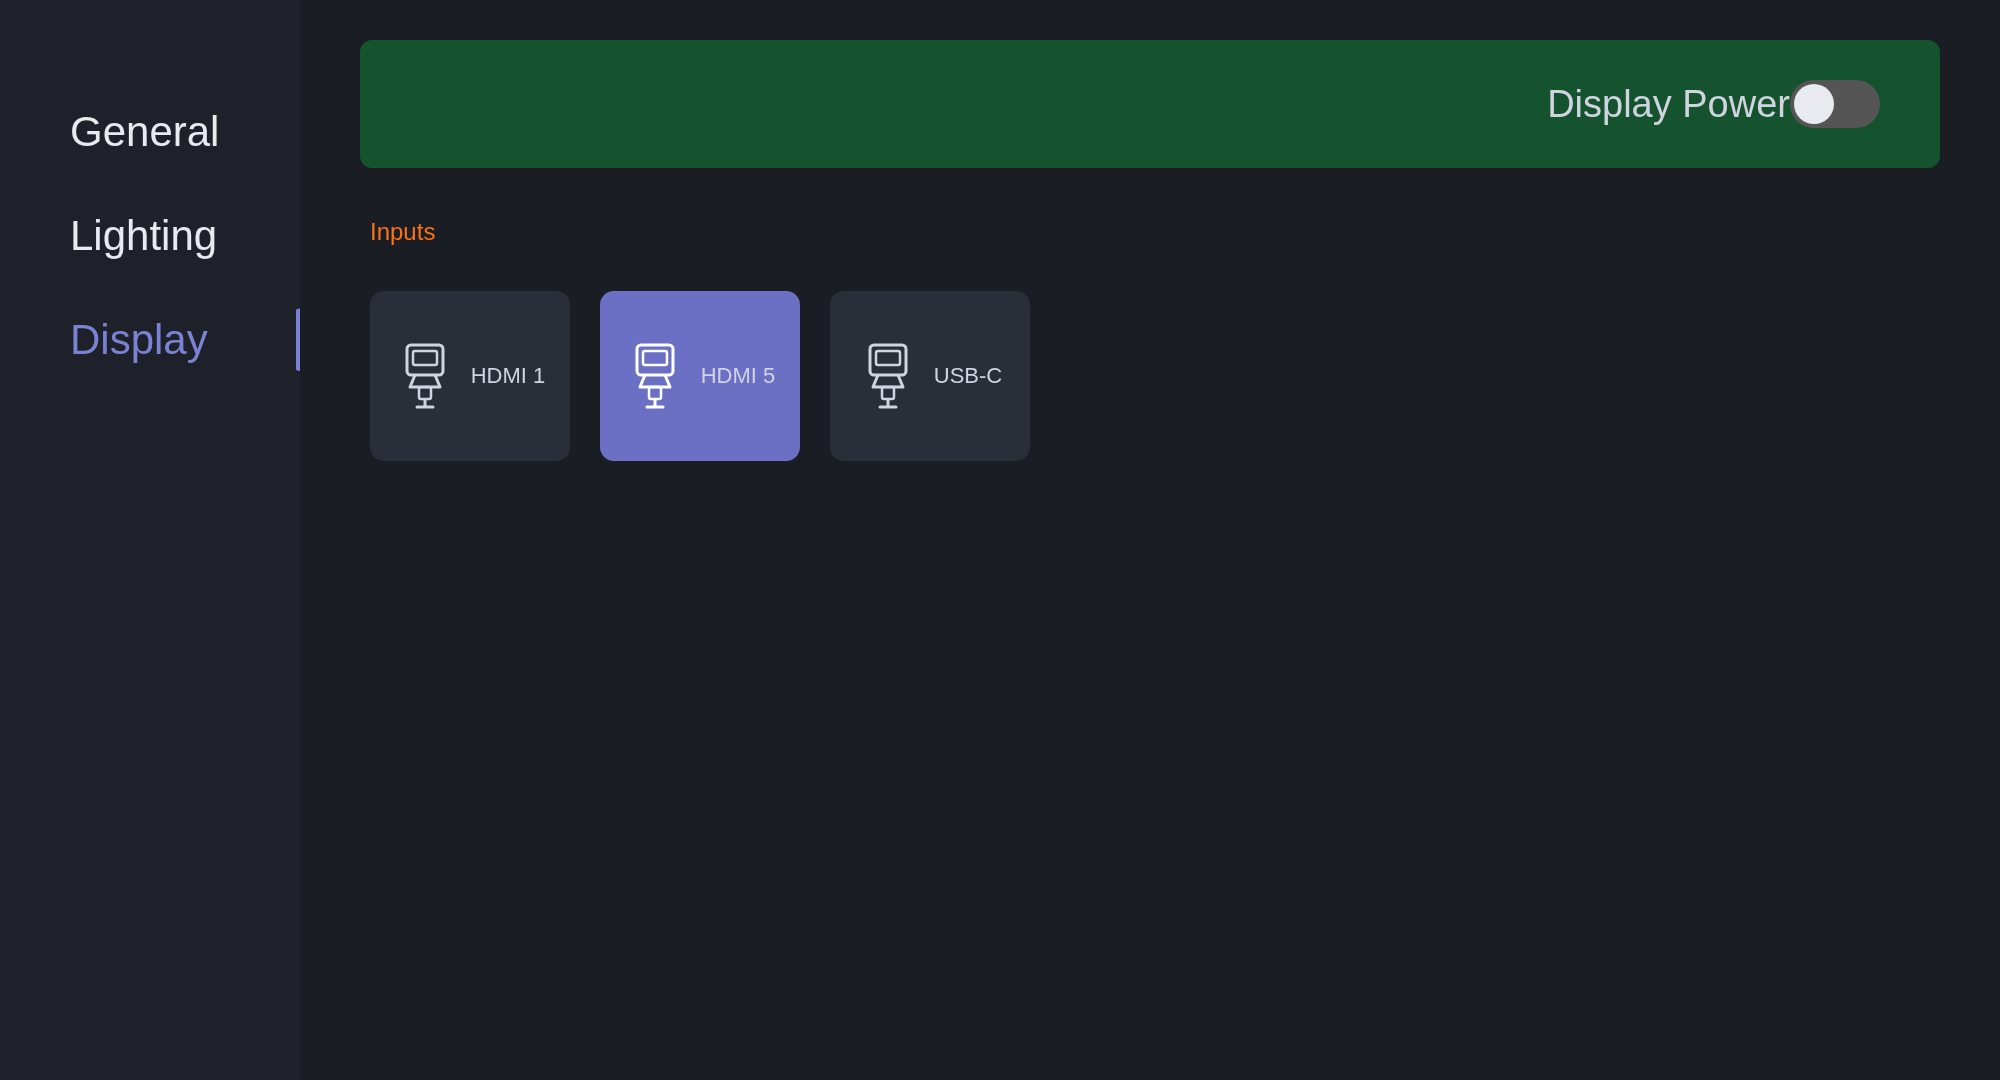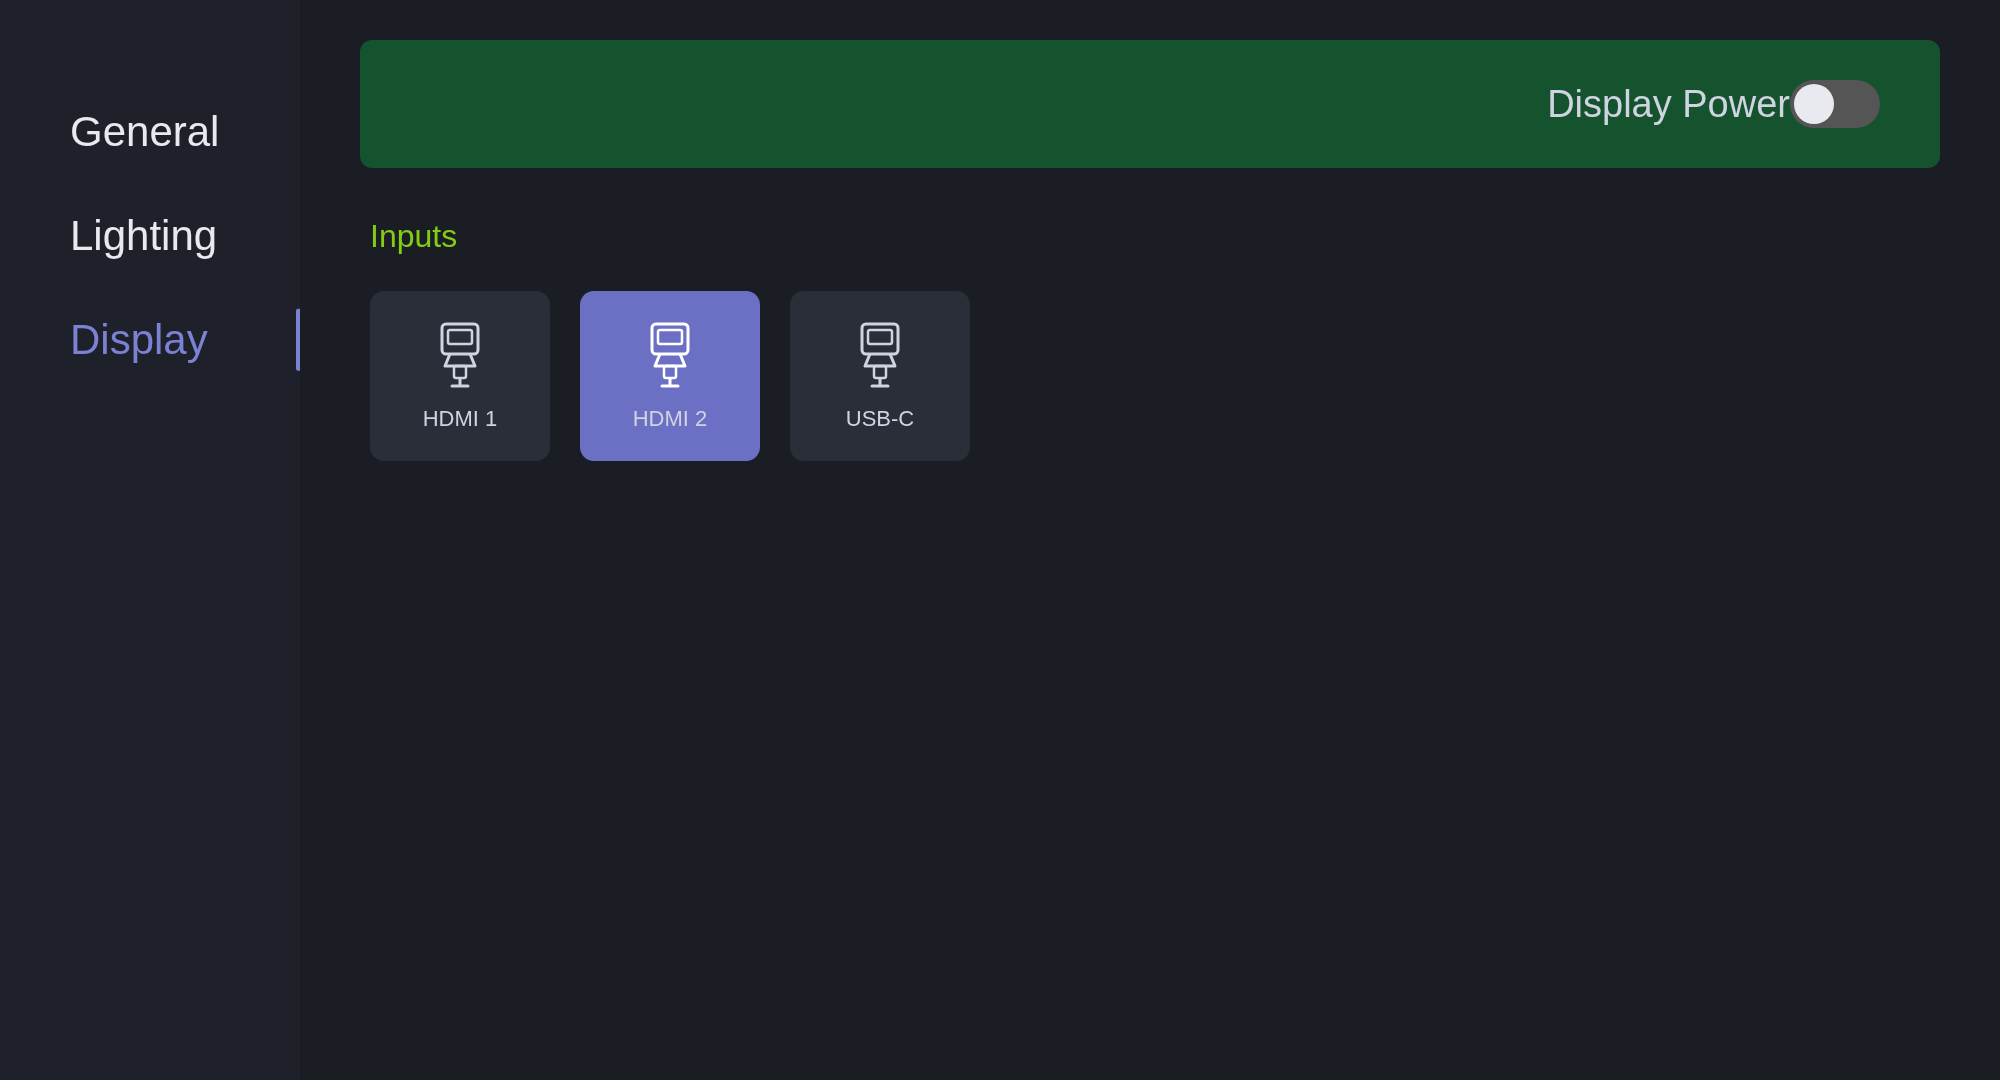--- a/index.html
+++ b/index.html
@@ -93,38 +93,38 @@
       position: absolute;
       left: 4px;
       transition: left 0.2s;
     }
 
     .inputs-section {
       padding: 0 10px;
     }
 
     .inputs-label {
-      font-size: 32px;
-      color: #84cc16;
-      margin-bottom: 36px;
+      font-size: 24px;
+      color: #f97316;
+      margin-bottom: 45px;
       font-weight: 400;
     }
 
     .inputs-grid {
       display: flex;
       gap: 30px;
     }
 
     .input-card {
-      width: 180px;
+      width: 200px;
       height: 170px;
       background-color: #2a2e38;
       border-radius: 14px;
       display: flex;
-      flex-direction: column;
+      flex-direction: row;
       align-items: center;
       justify-content: center;
       cursor: pointer;
       gap: 16px;
     }
 
     .input-card.selected {
       background-color: #6b70c4;
     }
 
@@ -180,21 +180,21 @@
 
       <div class="input-card selected">
         <svg class="hdmi-icon" viewBox="0 0 60 70" fill="none" xmlns="http://www.w3.org/2000/svg">
           <rect x="12" y="4" width="36" height="30" rx="4" stroke="#ffffff" stroke-width="3" fill="none"></rect>
           <rect x="18" y="10" width="24" height="14" rx="2" stroke="#ffffff" stroke-width="2.5" fill="none"></rect>
           <path d="M20 34 L15 46 L45 46 L40 34" stroke="#ffffff" stroke-width="3" fill="none" stroke-linejoin="round"></path>
           <rect x="24" y="46" width="12" height="12" rx="2" stroke="#ffffff" stroke-width="2.5" fill="none"></rect>
           <line x1="30" y1="58" x2="30" y2="66" stroke="#ffffff" stroke-width="3"></line>
           <line x1="22" y1="66" x2="38" y2="66" stroke="#ffffff" stroke-width="3" stroke-linecap="round"></line>
         </svg>
-        <span class="input-card-label">HDMI 2</span>
+        <span class="input-card-label">HDMI 5</span>
       </div>
 
       <div class="input-card">
         <svg class="hdmi-icon" viewBox="0 0 60 70" fill="none" xmlns="http://www.w3.org/2000/svg">
           <rect x="12" y="4" width="36" height="30" rx="4" stroke="#d0d3e0" stroke-width="3" fill="none"></rect>
           <rect x="18" y="10" width="24" height="14" rx="2" stroke="#d0d3e0" stroke-width="2.5" fill="none"></rect>
           <path d="M20 34 L15 46 L45 46 L40 34" stroke="#d0d3e0" stroke-width="3" fill="none" stroke-linejoin="round"></path>
           <rect x="24" y="46" width="12" height="12" rx="2" stroke="#d0d3e0" stroke-width="2.5" fill="none"></rect>
           <line x1="30" y1="58" x2="30" y2="66" stroke="#d0d3e0" stroke-width="3"></line>
           <line x1="22" y1="66" x2="38" y2="66" stroke="#d0d3e0" stroke-width="3" stroke-linecap="round"></line>

